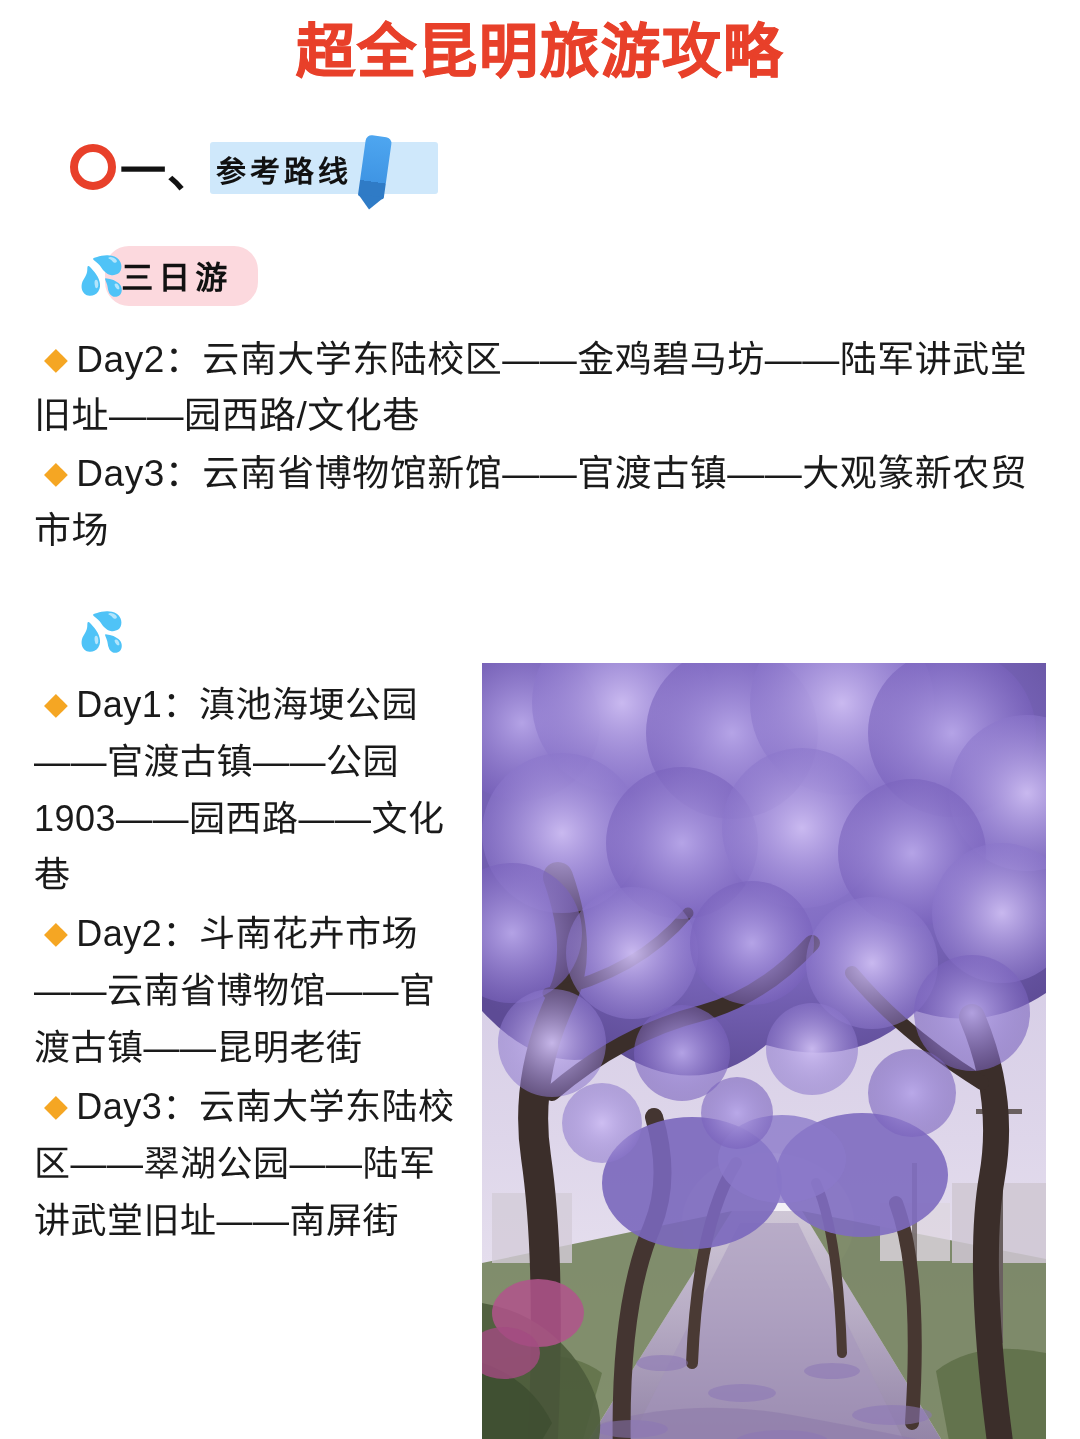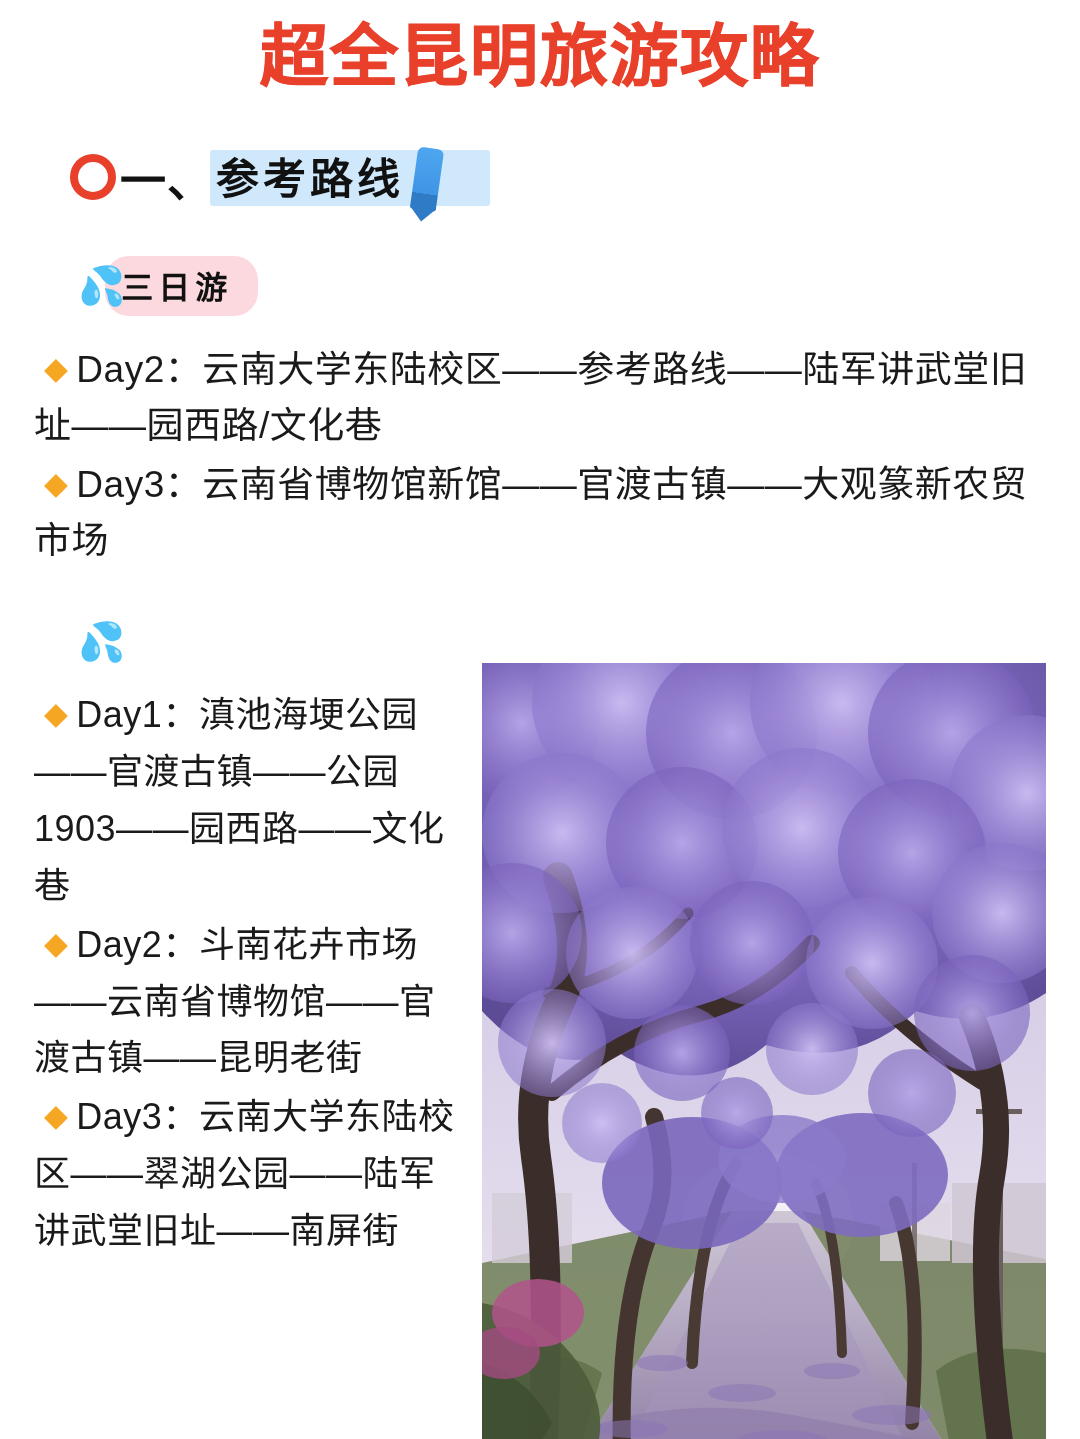--- a/index.html
+++ b/index.html
@@ -20,21 +20,21 @@
     width: 1080px;
     height: 1439px;
     box-sizing: border-box;
     padding: 0 34px;
   }
 
   
   .title {
     margin: 18px 0 16px 0;
     text-align: center;
-    font-size: 68px;
+    font-size: 59px;
     line-height: 1.15;
     font-weight: bold;
     color: #e8402a;
     letter-spacing: 2px;
     font-family: "DejaVu Sans", "Liberation Sans", sans-serif;
     -webkit-text-stroke: 1px #e8402a;
   }
 
   
   .section-heading {
@@ -68,21 +68,21 @@
     right: -50px;
     top: 6px;
     bottom: 4px;
     background: #cfe8fb;
     border-radius: 3px;
     z-index: 0;
   }
   .hl-text {
     position: relative;
     z-index: 1;
-    font-size: 43px;
+    font-size: 30px;
     font-weight: bold;
     color: #111111;
     letter-spacing: 4px;
     font-family: "DejaVu Serif", "Liberation Serif", serif;
   }
   .pen {
     position: relative;
     z-index: 2;
     display: inline-block;
     width: 26px;
@@ -193,21 +193,21 @@
   </div>
 
   <div class="pill-row">
     <span class="drops">💦</span>
     <span class="pill">
       <span class="pill-text">三日游</span>
     </span>
   </div>
 
   <div class="list block-a">
-    <p class="item"><span class="dia">◆</span><span>Day2：云南大学东陆校区——参考路线——陆军讲武堂旧址——园西路/文化巷</span></p>
+    <p class="item"><span class="dia">◆</span><span>Day2：云南大学东陆校区——金鸡碧马坊——陆军讲武堂旧址——园西路/文化巷</span></p>
     <p class="item"><span class="dia">◆</span><span>Day3：云南省博物馆新馆——官渡古镇——大观篆新农贸市场</span></p>
   </div>
 
   <div class="pill-row" style="margin-top:54px;">
     <span class="drops">💦</span>
   </div>
 
   <div class="list block-b">
     <p class="item"><span class="dia">◆</span><span>Day1：滇池海埂公园——官渡古镇——公园1903——园西路——文化巷</span></p>
     <p class="item"><span class="dia">◆</span><span>Day2：斗南花卉市场——云南省博物馆——官渡古镇——昆明老街</span></p>

